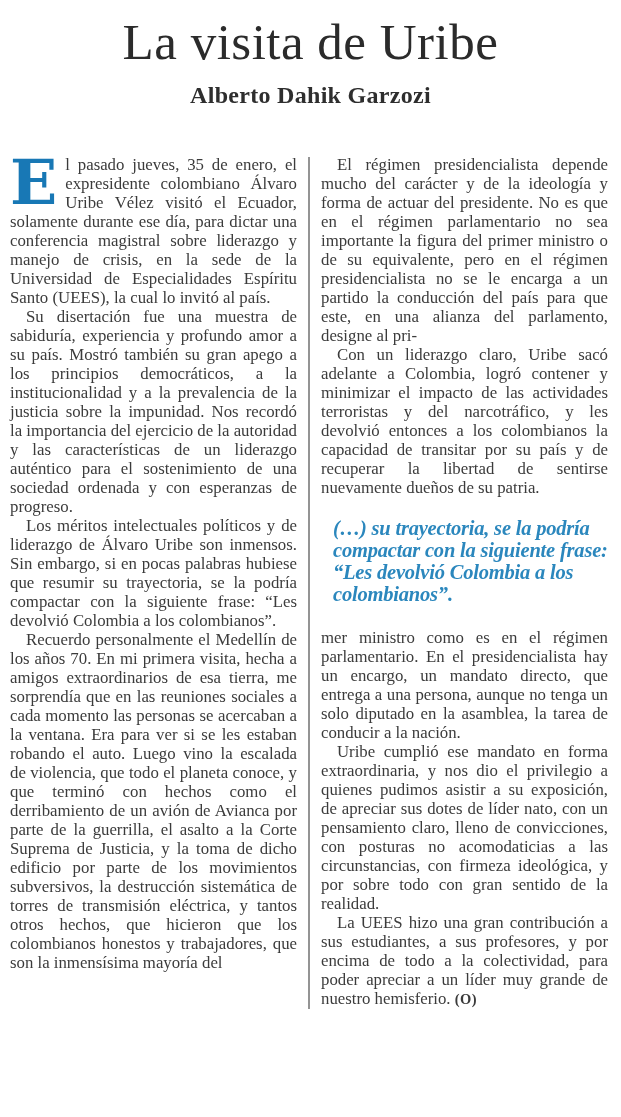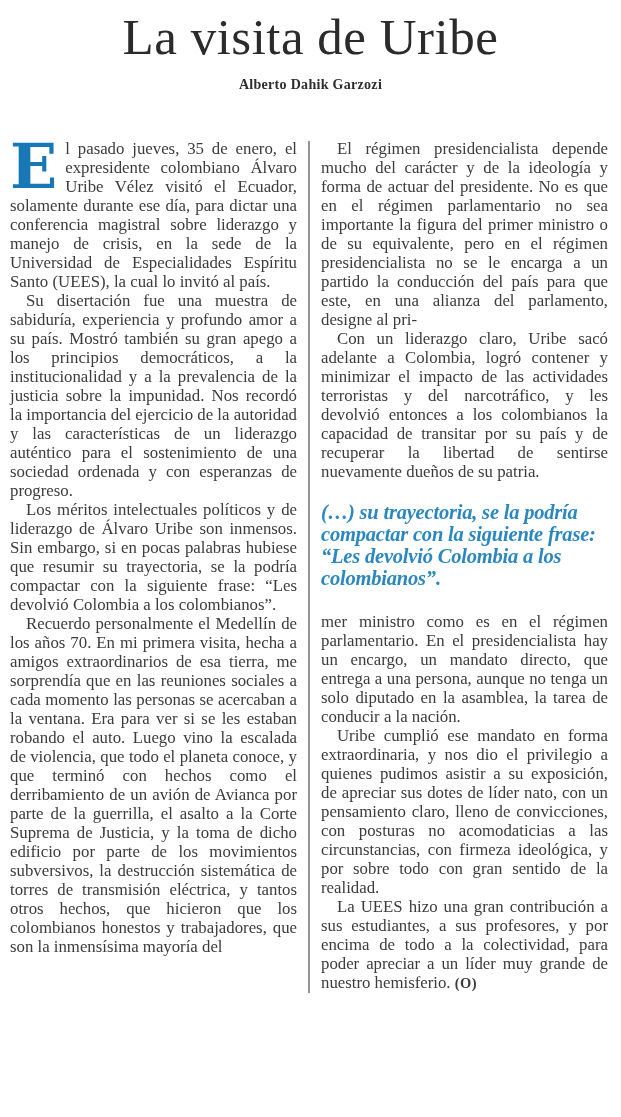--- a/index.html
+++ b/index.html
@@ -18,27 +18,27 @@
   .page {
     padding: 12px 10px 0 10px;
   }
   .headline {
     font-family: "Liberation Serif", serif;
     font-weight: 400;
     font-size: 51px;
     line-height: 1.0;
     text-align: center;
     color: #2b2b2b;
-    margin: 0 0 14px 0;
+    margin: 5px 0 14px 0;
     letter-spacing: 0.5px;
   }
   .byline {
     text-align: center;
     font-weight: 700;
-    font-size: 14px;
+    font-size: 24px;
     color: #2e2e2e;
     letter-spacing: 0.3px;
   }
   .columns {
     display: flex;
     flex-direction: row;
     margin-top: 46px;
     align-items: stretch;
   }
   .col {
@@ -66,21 +66,21 @@
     color: var(--drop-cap, #1878b5);
     padding: 3px 8px 0 0;
   }
   .pullquote {
     color: var(--pull-quote, #2b87bd);
     font-weight: 700;
     font-style: italic;
     font-size: 20.5px;
     line-height: 22px;
     text-align: left;
-    margin: 20px 0 23px 0;
+    margin: 20px 0 23px 12px;
     letter-spacing: -0.2px;
   }
   .endmark {
     font-weight: 700;
     font-size: 14.5px;
     letter-spacing: 0.5px;
   }
 </style>
 </head>
 <body>

